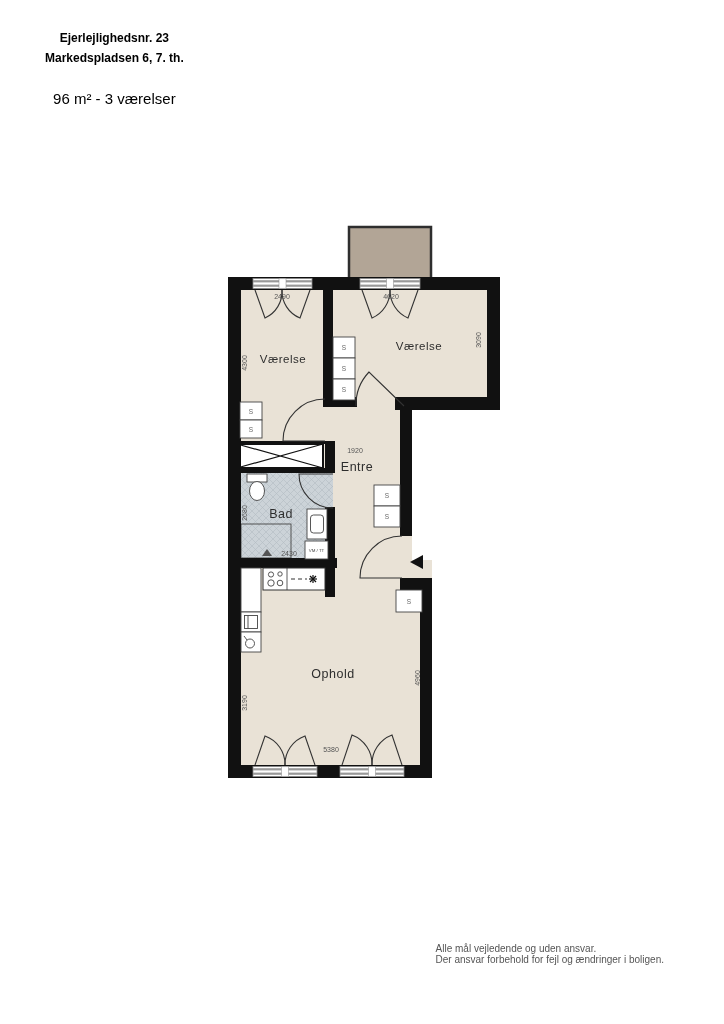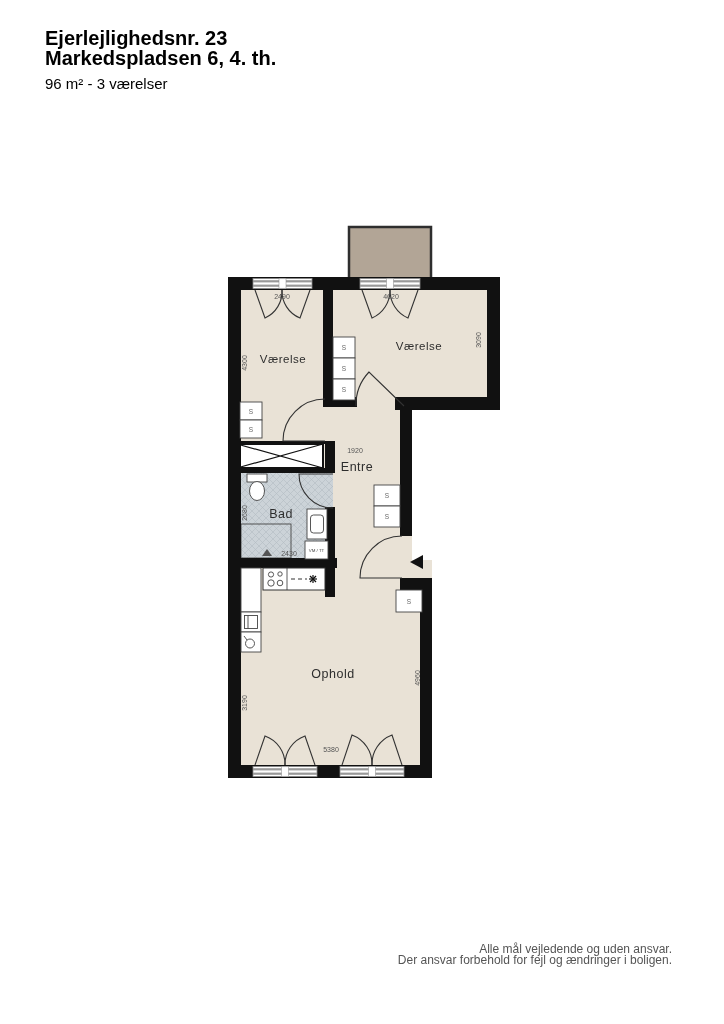--- a/index.html
+++ b/index.html
@@ -1,40 +1,40 @@
 <!DOCTYPE html>
 <html><head>
 <meta charset="utf-8">
 <style>
   html,body{margin:0;padding:0;background:#fff;}
   #page{position:relative;width:724px;height:1024px;background:#ffffff;overflow:hidden;
         font-family:"Liberation Sans",sans-serif;}
   #hdr{position:absolute;left:45px;top:28px;color:#000;}
-  #hdr .b{font-weight:bold;font-size:20px;line-height:20px;}
-  #hdr .r{font-size:15px;line-height:19px;margin-top:6px;}
-  #ftr{position:absolute;right:52px;top:944px;text-align:right;color:#555;
-       font-size:12px;line-height:10.5px;}
+  #hdr .b{font-weight:bold;font-size:12px;line-height:20px;text-align:center;}
+  #hdr .r{font-size:15px;line-height:19px;margin-top:21px;text-align:center;}
+  #ftr{position:absolute;right:60px;top:944px;color:#555;
+       font-size:10px;line-height:10.5px;}
   svg text{font-family:"Liberation Sans",sans-serif;}
   .roomlbl{fill:#2d2d2d;font-size:12.5px;letter-spacing:.5px;}
   .roomlbl.sm{font-size:11.5px;}
   .dim{fill:#555;font-size:7px;}
   .slbl{fill:#666;font-size:6.5px;}
   .tiny{fill:#444;font-size:4.4px;}
   .arc{stroke:#333;stroke-width:1.1;fill:none;}
   .furn{fill:#fff;stroke:#444;stroke-width:0.9;}
   .thin{stroke:#444;stroke-width:0.9;fill:none;}
 </style>
 </head>
 <body>
 
 <div id="page">
 
   <div id="hdr">
     <div class="b">Ejerlejlighedsnr. 23</div>
-    <div class="b">Markedspladsen 6, 4. th.</div>
+    <div class="b">Markedspladsen 6, 7. th.</div>
     <div class="r">96 m² - 3 værelser</div>
   </div>
 
   <svg width="724" height="1024" viewBox="0 0 724 1024">
     <defs>
       <pattern id="tile" width="7" height="7" patternUnits="userSpaceOnUse">
         <rect width="7" height="7" fill="#ccd3d8"></rect>
         <path d="M0,7 L7,0 M0,0 L7,7" stroke="#b3bcc3" stroke-width="0.6"></path>
       </pattern>
     </defs>

